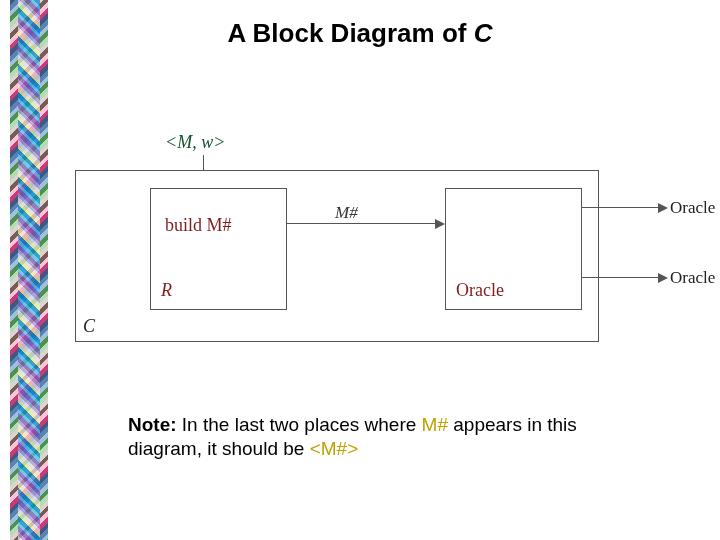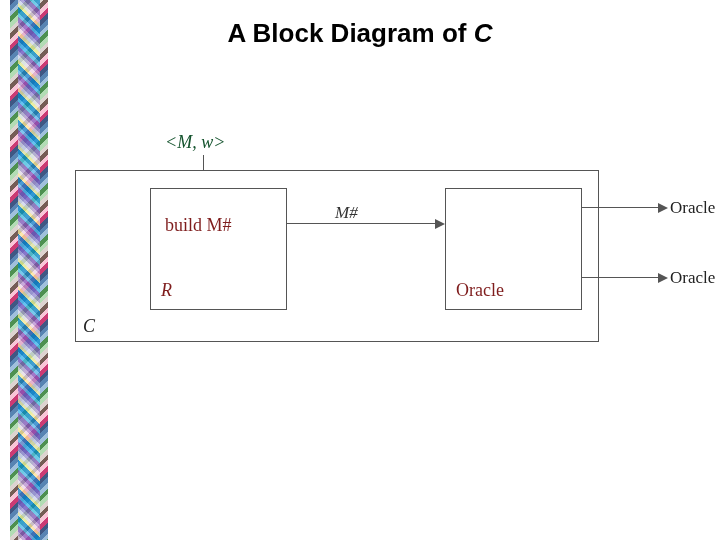--- a/index.html
+++ b/index.html
@@ -184,14 +184,17 @@
   </div>
 
   <div class="arrow-line" style="top:207px; left:582px; width:78px;"></div>
   <div class="arrow-head-r" style="top:202.5px; left:658px;"></div>
   <div class="out-label accept">Oracle</div>
 
   <div class="arrow-line" style="top:277px; left:582px; width:78px;"></div>
   <div class="arrow-head-r" style="top:272.5px; left:658px;"></div>
   <div class="out-label reject">Oracle</div>
 
+  <div class="note">
+    <span class="b">Note:</span><span>   In the last two places where </span><span class="mh">M#</span><span> appears in this diagram, it should be </span><span class="mh">&lt;M#&gt;</span>
+  </div>
 
 </div>
 
 </body></html>

